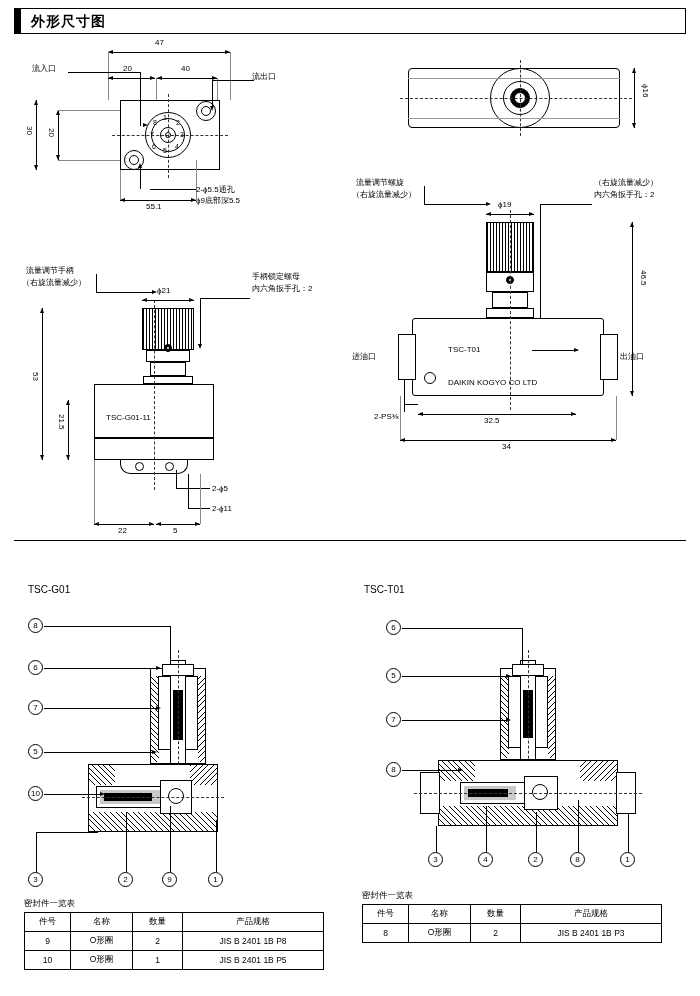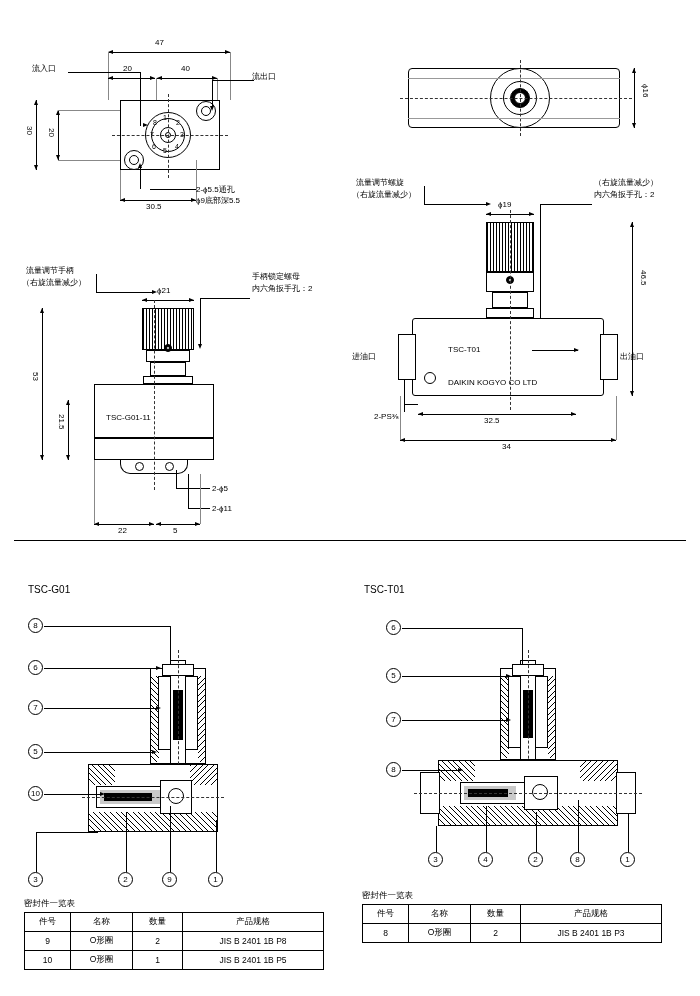--- a/index.html
+++ b/index.html
@@ -151,20 +151,24 @@
   .view-title {
     position: absolute;
     font-size: 10px;
   }
 </style>
 </head>
 <body>
 
 <div class="page">
 
+  <div class="section-head" style="top:8px;">
+    <div class="bar"></div>
+    <div class="txt">外形尺寸图</div>
+  </div>
 
   <div class="dim" style="left:108px; top:52px; width:122px;"></div>
   <div class="arw l" style="left:108px; top:49.5px;"></div>
   <div class="arw r" style="left:225px; top:49.5px;"></div>
   <div class="dimv ext" style="left:108px; top:52px; height:48px; background:#888;"></div>
   <div class="dimv ext" style="left:230px; top:52px; height:48px; background:#888;"></div>
   <div class="lbl c" style="left:155px; top:38px;">47</div>
 
   <div class="dim" style="left:108px; top:78px; width:47px;"></div>
   <div class="arw l" style="left:108px; top:75.5px;"></div>
@@ -212,21 +216,21 @@
   <div class="arw d" style="left:55.5px; top:155px;"></div>
   <div class="lbl vert" style="left:46px; top:128px;">20</div>
   <div class="dim ext" style="left:58px; top:110px; width:62px; background:#888;"></div>
   <div class="dim ext" style="left:58px; top:160px; width:62px; background:#888;"></div>
 
   <div class="dim" style="left:120px; top:200px; width:76px;"></div>
   <div class="arw l" style="left:120px; top:197.5px;"></div>
   <div class="arw r" style="left:191px; top:197.5px;"></div>
   <div class="dimv ext" style="left:120px; top:170px; height:30px; background:#888;"></div>
   <div class="dimv ext" style="left:196px; top:160px; height:40px; background:#888;"></div>
-  <div class="lbl c" style="left:146px; top:202px;">30.5</div>
+  <div class="lbl c" style="left:146px; top:202px;">55.1</div>
 
   <div class="lbl" style="left:32px; top:64px;">流入口</div>
   <div class="ln h" style="left:68px; top:72px; width:72px; background:#000;"></div>
   <div class="ln v" style="left:140px; top:72px; height:54px;"></div>
   <div class="arw r" style="left:143px; top:123px;"></div>
 
   <div class="lbl" style="left:252px; top:72px;">流出口</div>
   <div class="ln h" style="left:212px; top:80px; width:42px;"></div>
   <div class="ln v" style="left:212px; top:80px; height:28px;"></div>
   <div class="arw d" style="left:209.5px; top:106px;"></div>

